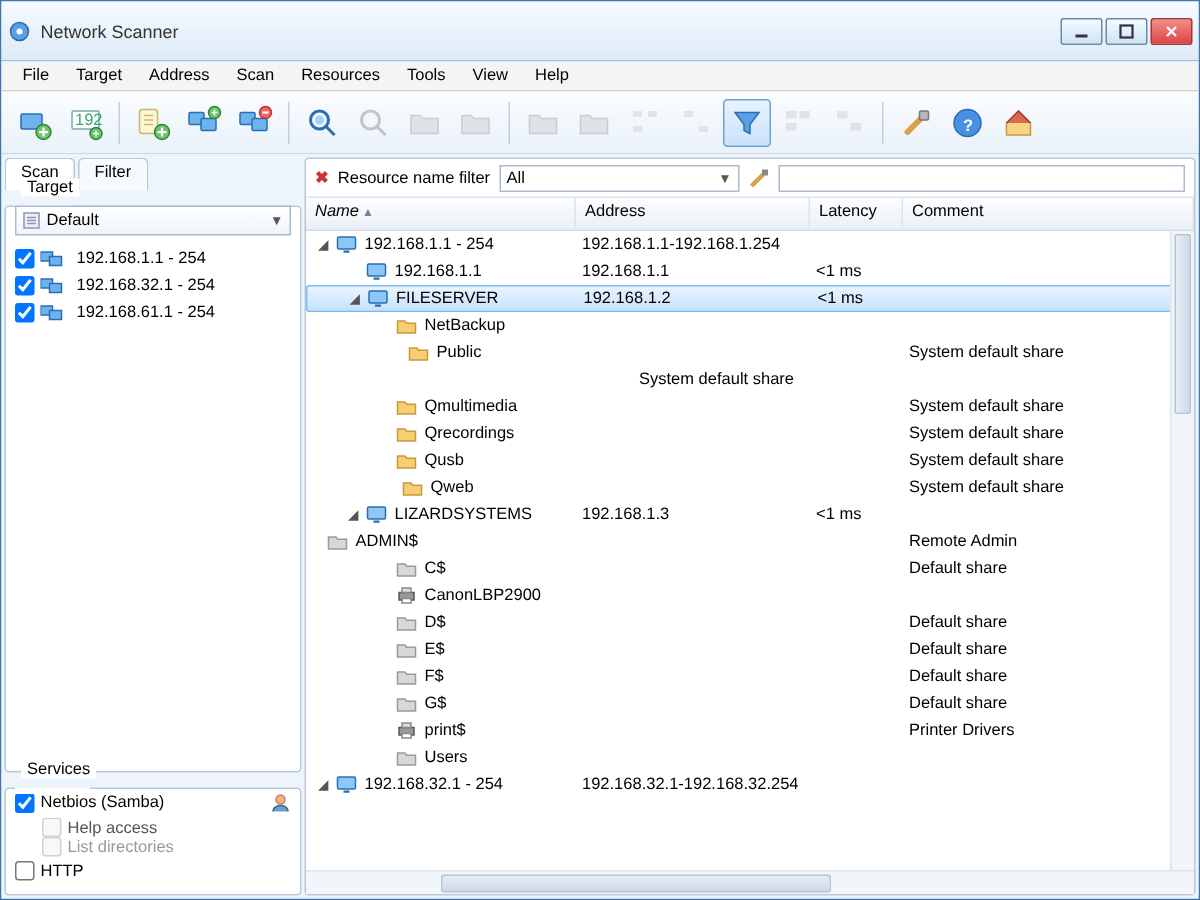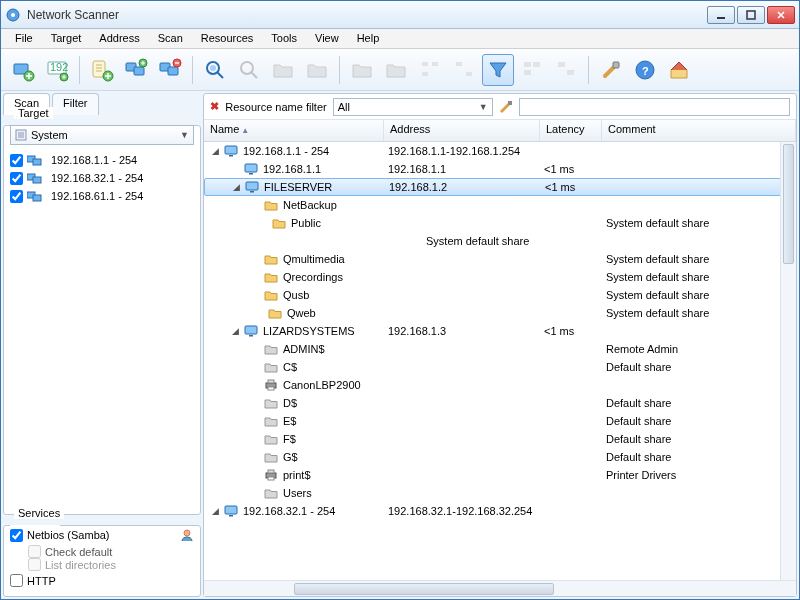--- a/index.html
+++ b/index.html
@@ -1,18 +1,18 @@
 <!DOCTYPE html>
 <html><head>
 <meta charset="utf-8">
 <style>
 * { box-sizing: border-box; margin: 0; padding: 0; font-family: "Segoe UI", Tahoma, sans-serif; font-size: 11px; }
 body { background: #d6e5f5; width: 800px; height: 600px; overflow: hidden; }
 .window { width: 800px; height: 600px; background: #fff; border: 1px solid #3a76b1; display: flex; flex-direction: column; }
-.titlebar { height: 28px; background: linear-gradient(#f7fbff, #dceaf7); display: flex; align-items: center; padding: 0 4px; border-bottom: 1px solid #a6bdd6; }
+.titlebar { height: 40px; background: linear-gradient(#f7fbff, #dceaf7); display: flex; align-items: center; padding: 0 4px; border-bottom: 1px solid #a6bdd6; }
 .titlebar .app-icon { width: 16px; height: 16px; margin-right: 6px; }
 .titlebar .title { flex: 1; color: #333; font-size: 12px; }
 .winbtns { display: flex; gap: 2px; }
 .winbtn { width: 28px; height: 18px; border: 1px solid #6d8aa8; border-radius: 2px; display: flex; align-items: center; justify-content: center; background: linear-gradient(#f5fbff,#cfe3f5); cursor: pointer; }
 .winbtn.close { background: linear-gradient(#f28f86,#d44); border-color: #a33; color: #fff; }
 .menubar { height: 20px; background: #f4f4f4; border-bottom: 1px solid #d0d0d0; display: flex; gap: 2px; padding: 2px 6px; }
 .menu-item { padding: 1px 8px; cursor: pointer; }
 .toolbar { height: 42px; background: linear-gradient(#fbfdff,#e9f1fa); border-bottom: 1px solid #cdd9e7; display: flex; align-items: center; padding: 0 6px; gap: 2px; }
 .tbtn { width: 32px; height: 32px; border: 1px solid transparent; border-radius: 3px; display: flex; align-items: center; justify-content: center; cursor: pointer; }
 .tbtn.active { border-color: #6a9ed8; background: linear-gradient(#e8f3ff,#c9e2fb); }
@@ -33,21 +33,21 @@
 .tgtrow input { margin: 0; }
 .svc-row { display: flex; align-items: center; gap: 4px; padding: 3px 0; }
 .svc-sub { margin-left: 18px; display: flex; align-items: center; gap: 4px; color: #555; }
 .svc-icon { width: 14px; height: 14px; display: inline-block; }
 .rightcol { flex: 1; display: flex; flex-direction: column; background: #fff; border: 1px solid #b9c7d7; border-radius: 3px; min-height: 0; }
 .filterbar { height: 26px; display: flex; align-items: center; gap: 6px; padding: 0 6px; border-bottom: 1px solid #dce5ef; }
 .filterbar .xicon { color: #c33; font-weight: bold; cursor: pointer; }
 .filtercombo { width: 160px; height: 18px; border: 1px solid #abc; display: flex; align-items: center; justify-content: space-between; padding: 0 4px; background: #fff; cursor: pointer; }
 .colheader { height: 22px; display: flex; background: linear-gradient(#fcfdfe,#ebf0f6); border-bottom: 1px solid #cdd9e7; }
 .colheader .col { border-right: 1px solid #dbe3ec; padding: 3px 6px; cursor: pointer; position: relative; }
-.col-name { width: 180px; }
+.col-name { width: 180px; font-style: italic; }
 .col-addr { width: 156px; }
 .col-lat { width: 62px; }
 .col-cmt { flex: 1; }
 .sortarrow { font-size: 8px; color: #6a84a3; margin-left: 2px; }
 .tree { flex: 1; overflow: auto; position: relative; }
 .row { display: flex; align-items: center; height: 18px; white-space: nowrap; }
 .row.sel { background: linear-gradient(#e9f4ff,#c7e2ff); border: 1px solid #7db8ef; border-radius: 2px; }
 .row .c { overflow: hidden; text-overflow: ellipsis; }
 .row .c-name { width: 180px; display: flex; align-items: center; }
 .row .c-addr { width: 156px; padding-left: 4px; }
@@ -241,21 +241,21 @@
 
       <fieldset class="panel" style="flex:1">
         <legend>Target</legend>
         <div class="panel-inner">
           <div class="target-combo">
             <span style="display:flex;align-items:center;gap:4px">
                 <svg width="12" height="12">
                   <rect x="1" y="1" width="10" height="10" fill="#eef" stroke="#89a"></rect>
                   <path d="M3 4h6M3 6h6M3 8h6" stroke="#89a"></path>
                 </svg>
-                <span>System</span>
+                <span>Default</span>
               </span>
             <span class="chev">▼</span>
           </div>
           <div class="tgtlist" id="tgtlist">
               <div class="tgtrow">
                 <input type="checkbox" checked="" style="">
                 <span class="ic">
                   <svg width="16" height="12">
                     <rect x="0" y="2" width="8" height="6" fill="#6db4ef" stroke="#2a6db0"></rect>
                     <rect x="6" y="5" width="8" height="6" fill="#6db4ef" stroke="#2a6db0"></rect>
@@ -295,21 +295,21 @@
               <span>Netbios (Samba)</span>
               <span class="svc-icon" style="margin-left:auto">
                 <svg width="14" height="14">
                   <circle cx="7" cy="5" r="3" fill="#f4b56a" stroke="#c78"></circle>
                   <path d="M2 13c0-3 3-4 5-4s5 1 5 4" fill="#6a9ed8" stroke="#376"></path>
                 </svg>
               </span>
             </div>
             <div class="svc-sub">
               <input type="checkbox" disabled="" style=""> 
-              <span class="">Check default</span>
+              <span class="">Help access</span>
             </div>
             <div class="svc-sub">
               <input type="checkbox" disabled="" style=""> 
               <span class="disabled-label">List directories</span>
             </div>
             <div class="svc-row">
               <input type="checkbox" style=""> 
               <span>HTTP</span>
             </div>
           </div>
@@ -482,21 +482,21 @@
                   <rect x="5" y="10" width="4" height="1.5" fill="#2a6db0"></rect>
                 </svg>
               </span>
               <span>LIZARDSYSTEMS</span>
             </div>
             <div class="c c-addr">192.168.1.3</div>
             <div class="c c-lat">&lt;1 ms</div>
             <div class="c c-cmt"></div>
           </div>
           <div class="row">
-            <div class="c c-name" style="padding-left:46px">
+            <div class="c c-name" style="">
               <span class="exp"></span>
               <span class="ic">
                 <svg width="14" height="12">
                   <path d="M1 3h5l1 1.5h6V11H1z" fill="#d8d8d8" stroke="#999"></path>
                 </svg>
               </span>
               <span>ADMIN$</span>
             </div>
             <div class="c c-addr"></div>
             <div class="c c-lat"></div>

